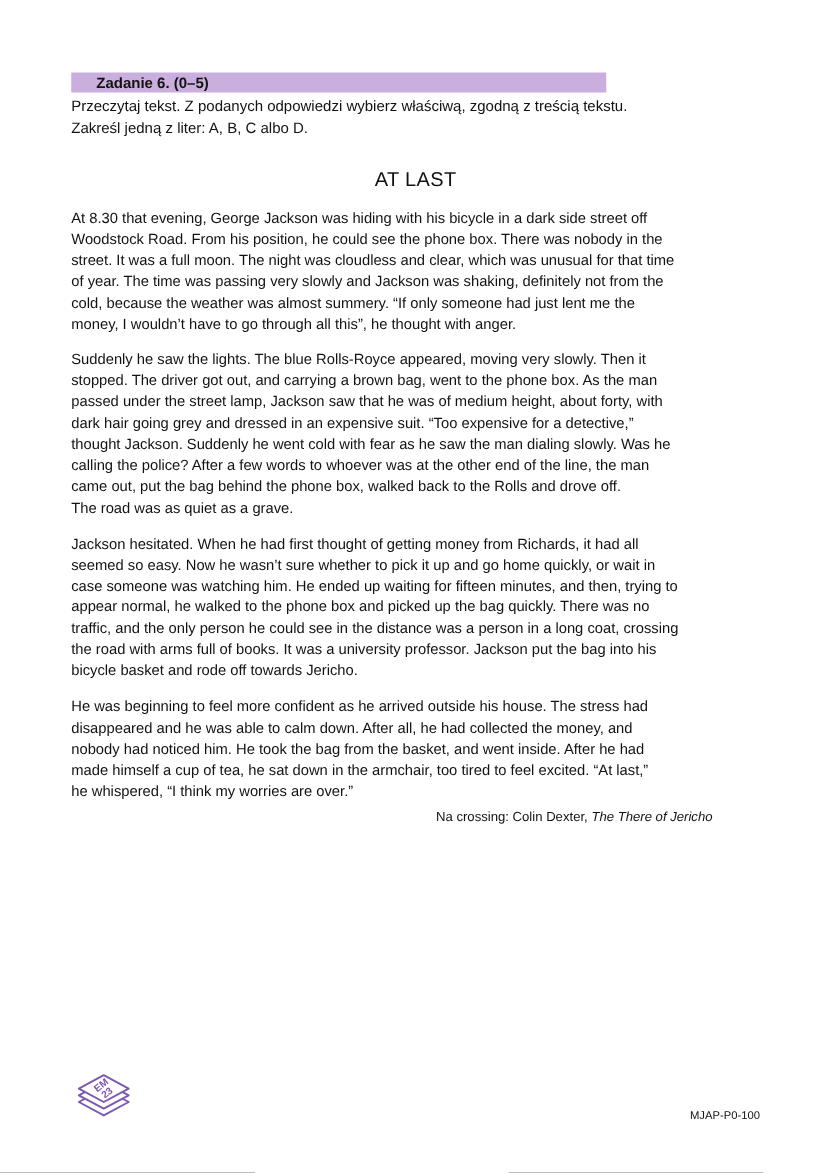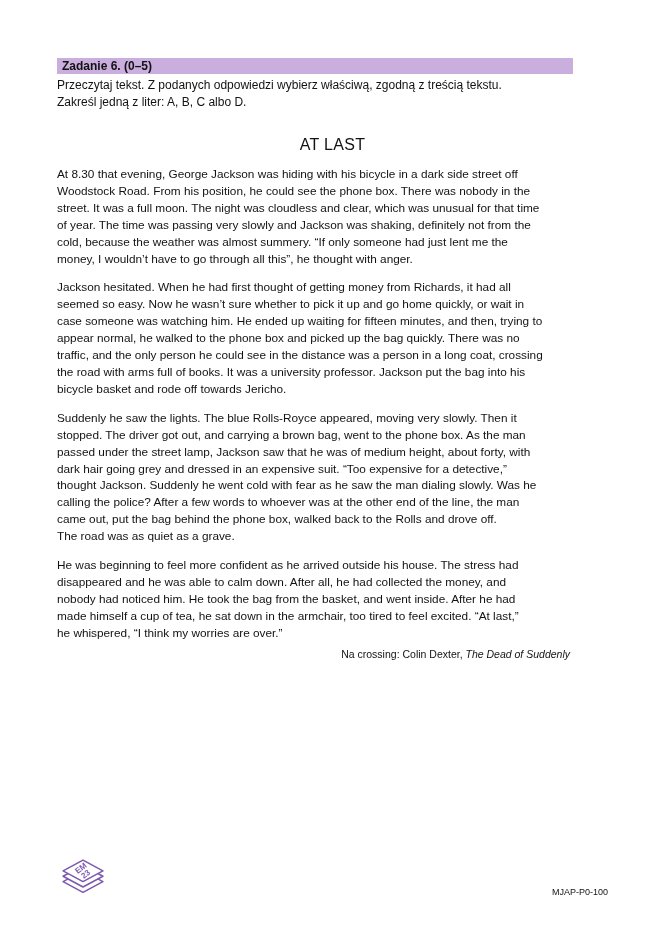--- a/index.html
+++ b/index.html
@@ -13,28 +13,28 @@
     color: #121212;
     overflow: hidden;
   }
   .content {
     position: absolute;
     left: 57px;
     top: 58px;
     width: 554px;
   }
   .task-header {
-    width: 516px;
+    width: 428px;
     box-sizing: border-box;
     background: #caaedd;
     font-size: 12px;
     font-weight: bold;
     line-height: 16px;
     height: 16px;
-    padding-left: 5px;
+    padding-left: 20px;
     white-space: nowrap;
   }
   .instructions {
     margin: 3px 0 0 0;
     font-size: 12px;
     font-weight: normal;
     line-height: 17px;
     white-space: pre-line;
   }
   .reading-title {
@@ -93,44 +93,44 @@
 
     <h1 class="reading-title">AT LAST</h1>
 
     <p class="para first">At 8.30 that evening, George Jackson was hiding with his bicycle in a dark side street off
 Woodstock Road. From his position, he could see the phone box. There was nobody in the
 street. It was a full moon. The night was cloudless and clear, which was unusual for that time
 of year. The time was passing very slowly and Jackson was shaking, definitely not from the
 cold, because the weather was almost summery. “If only someone had just lent me the
 money, I wouldn’t have to go through all this”, he thought with anger.</p>
 
-    <p class="para">Jackson hesitated. When he had first thought of getting money from Richards, it had all
-seemed so easy. Now he wasn’t sure whether to pick it up and go home quickly, or wait in
-case someone was watching him. He ended up waiting for fifteen minutes, and then, trying to
-appear normal, he walked to the phone box and picked up the bag quickly. There was no
-traffic, and the only person he could see in the distance was a person in a long coat, crossing
-the road with arms full of books. It was a university professor. Jackson put the bag into his
-bicycle basket and rode off towards Jericho.</p>
-
     <p class="para">Suddenly he saw the lights. The blue Rolls-Royce appeared, moving very slowly. Then it
 stopped. The driver got out, and carrying a brown bag, went to the phone box. As the man
 passed under the street lamp, Jackson saw that he was of medium height, about forty, with
 dark hair going grey and dressed in an expensive suit. “Too expensive for a detective,”
 thought Jackson. Suddenly he went cold with fear as he saw the man dialing slowly. Was he
 calling the police? After a few words to whoever was at the other end of the line, the man
 came out, put the bag behind the phone box, walked back to the Rolls and drove off.
 The road was as quiet as a grave.</p>
 
+    <p class="para">Jackson hesitated. When he had first thought of getting money from Richards, it had all
+seemed so easy. Now he wasn’t sure whether to pick it up and go home quickly, or wait in
+case someone was watching him. He ended up waiting for fifteen minutes, and then, trying to
+appear normal, he walked to the phone box and picked up the bag quickly. There was no
+traffic, and the only person he could see in the distance was a person in a long coat, crossing
+the road with arms full of books. It was a university professor. Jackson put the bag into his
+bicycle basket and rode off towards Jericho.</p>
+
     <p class="para">He was beginning to feel more confident as he arrived outside his house. The stress had
 disappeared and he was able to calm down. After all, he had collected the money, and
 nobody had noticed him. He took the bag from the basket, and went inside. After he had
 made himself a cup of tea, he sat down in the armchair, too tired to feel excited. “At last,”
 he whispered, “I think my worries are over.”</p>
 
-    <p class="source-line"><span>Na crossing: Colin Dexter, </span><span class="source-title">The Dead of Suddenly</span></p>
+    <p class="source-line"><span>Na crossing: Colin Dexter, </span><span class="source-title">The There of Jericho</span></p>
 
   </div>
 
   <div class="footer-logo">
     <svg width="46" height="50" viewBox="0 0 60 64">
       <g fill="#ffffff" stroke="#7d58b0" stroke-width="2" stroke-linejoin="round">
         <path d="M4 38 L30 24 L56 38 L30 52 Z"></path>
         <path d="M4 31 L30 17 L56 31 L30 45 Z"></path>
         <path d="M4 24 L30 10 L56 24 L30 38 Z"></path>
       </g>

